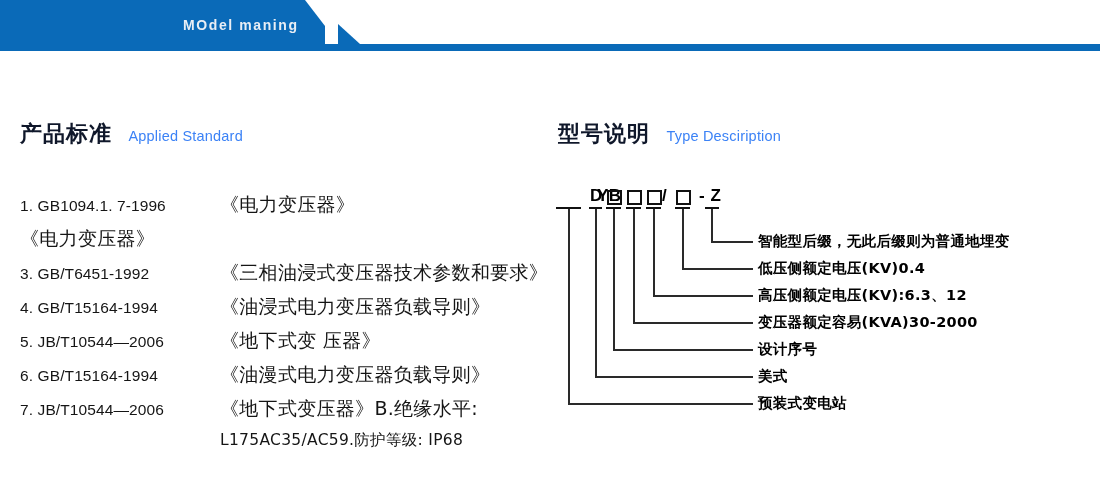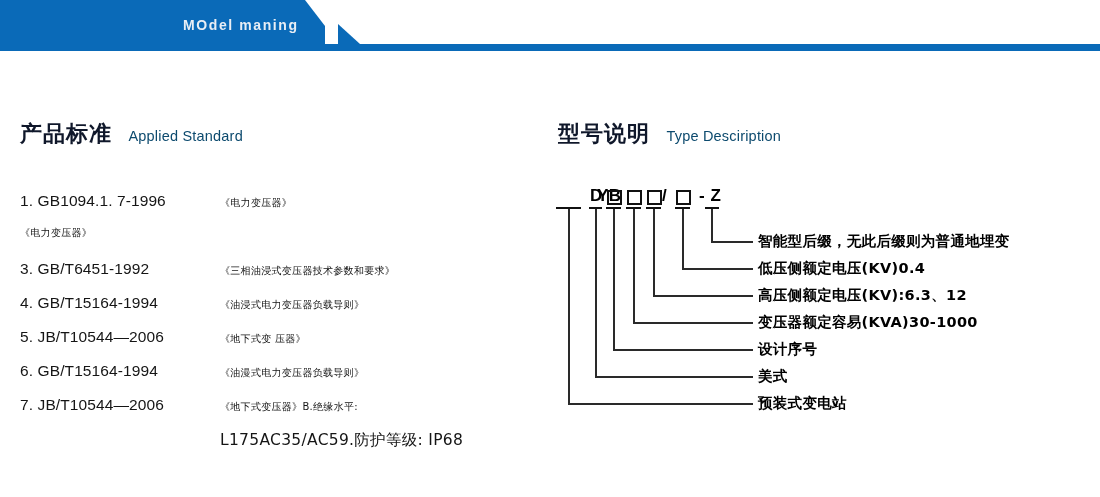--- a/index.html
+++ b/index.html
@@ -29,39 +29,39 @@
   }
 
   
   .sec-title{position:absolute;white-space:nowrap;}
   .sec-title .cn{
     font-family:"DejaVu Sans","Liberation Sans",sans-serif;
     font-size:22px;font-weight:700;color:#0f172a;letter-spacing:1px;
     vertical-align:baseline;
   }
   .sec-title .en{
-    font-size:14.5px;font-weight:500;color:#0c4a6e;margin-left:12px;
+    font-size:14.5px;font-weight:500;color:#3b82f6;margin-left:12px;
     letter-spacing:0.2px;vertical-align:baseline;
   }
   #std-title{left:20px;top:119px;}
   #type-title{left:558px;top:119px;}
 
   
   .std-list{position:absolute;left:20px;top:192px;width:530px;}
   .std-row{
     display:flex;align-items:baseline;
     height:34px;
     font-size:15.5px;font-weight:500;color:#151515;white-space:nowrap;
   }
   .std-row .code{
     display:inline-block;min-width:200px;letter-spacing:0.1px;
   }
   .std-row .name{
     font-family:"DejaVu Sans","Liberation Sans",sans-serif;
-    font-size:10px;letter-spacing:0.3px;
+    font-size:19px;letter-spacing:0.3px;
   }
   .std-cont{
     height:34px;padding-left:200px;
     font-family:"DejaVu Sans","Liberation Sans",sans-serif;
     font-size:15.5px;font-weight:500;color:#151515;white-space:nowrap;
     letter-spacing:0.3px;
   }
 
   
   .typediag{position:absolute;left:548px;top:186px;width:540px;height:260px;}
@@ -171,21 +171,21 @@
   <span class="vline" style="left:134px;top:23px;height:59px;"></span>
   <span class="hline" style="left:134px;top:82px;width:71px;"></span>
   <span class="leader-label" style="left:210px;top:73px;">低压侧额定电压(KV)0.4</span>
 
   <span class="vline" style="left:105px;top:23px;height:86px;"></span>
   <span class="hline" style="left:105px;top:109px;width:100px;"></span>
   <span class="leader-label" style="left:210px;top:100px;">高压侧额定电压(KV):6.3、12</span>
 
   <span class="vline" style="left:85px;top:23px;height:113px;"></span>
   <span class="hline" style="left:85px;top:136px;width:120px;"></span>
-  <span class="leader-label" style="left:210px;top:127px;">变压器额定容易(KVA)30-1000</span>
+  <span class="leader-label" style="left:210px;top:127px;">变压器额定容易(KVA)30-2000</span>
 
   <span class="vline" style="left:65px;top:23px;height:140px;"></span>
   <span class="hline" style="left:65px;top:163px;width:140px;"></span>
   <span class="leader-label" style="left:210px;top:154px;">设计序号</span>
 
   <span class="vline" style="left:47px;top:23px;height:167px;"></span>
   <span class="hline" style="left:47px;top:190px;width:158px;"></span>
   <span class="leader-label" style="left:210px;top:181px;">美式</span>
 
   <span class="vline" style="left:20px;top:23px;height:194px;"></span>

